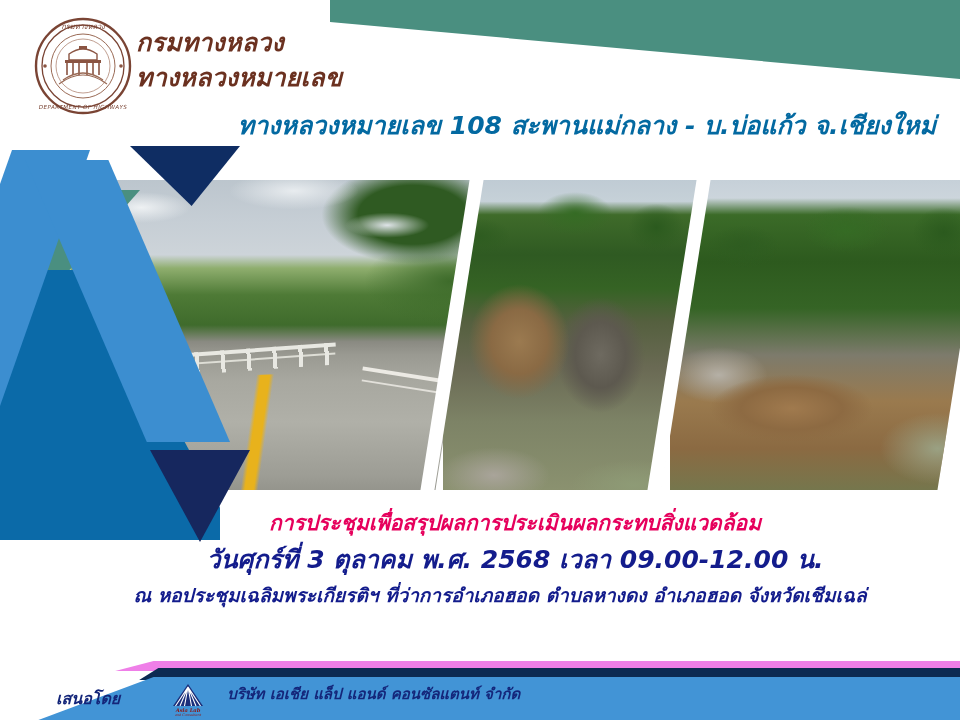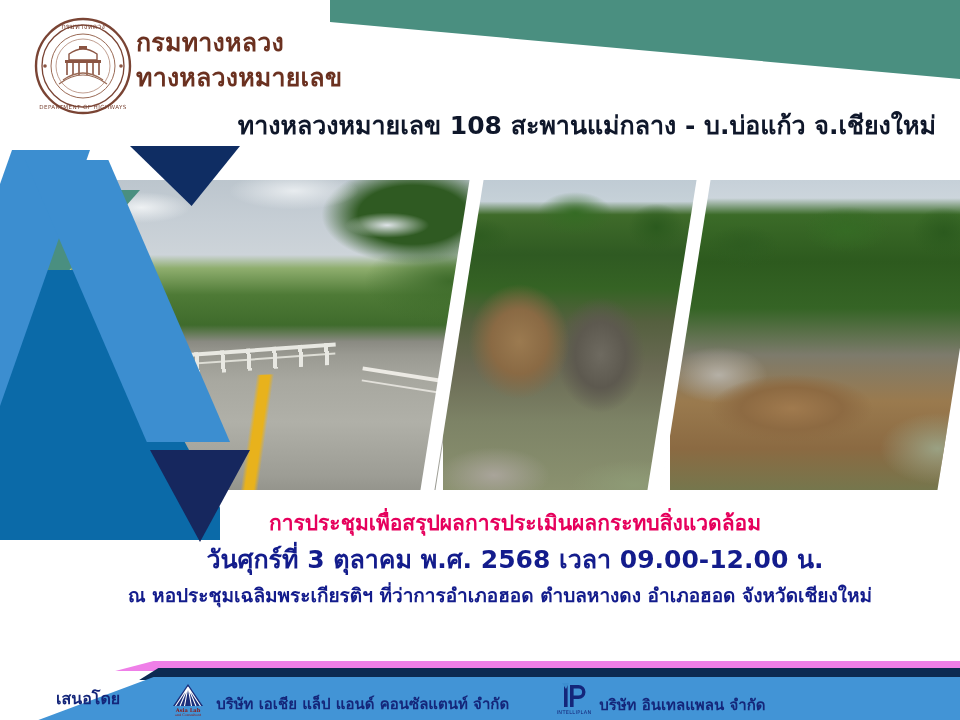--- a/index.html
+++ b/index.html
@@ -8,20 +8,21 @@
     background:#ffffff;
     font-family:"DejaVu Sans","Liberation Sans",sans-serif;
     overflow:hidden;
     position:relative;
   }
   #poster{
     position:absolute;inset:0;
     width:960px;height:720px;
     background:#ffffff;
     overflow:hidden;
+    font-style:italic;
   }
 
   
   .teal-top{
     position:absolute;left:330px;top:-4px;width:640px;height:100px;
     background:#4a8f80;
     clip-path:polygon(0 0,100% 0,100% 84%,0 26%);
   }
 
   
@@ -47,21 +48,21 @@
   }
   .title-l1{
     font-size:24px;font-weight:bold;white-space:nowrap;
     background:linear-gradient(90deg,#2f6e4e 0%,#4a2a5a 22%,#5b1a63 52%,#5e1a5e 100%);
     -webkit-background-clip:text;background-clip:text;
     color:transparent;
     line-height:1.25;
   }
   .title-l2{
     font-size:25px;font-weight:bold;white-space:nowrap;
-    color:#0f172a;
+    color:#0369a1;
     line-height:1.3;
     margin-top:2px;
   }
 
   
   .band{
     position:absolute;left:0;top:180px;width:960px;height:310px;
     overflow:hidden;background:#ffffff;
   }
   .photo{position:absolute;top:0;height:310px;overflow:hidden;}
@@ -237,21 +238,21 @@
     background:#4294d6;
     clip-path:polygon(16% 0,100% 0,100% 100%,4% 100%);
   }
   .f-content{
     position:absolute;left:0;top:22px;width:960px;height:43px;
     display:flex;align-items:center;
     padding-left:56px;box-sizing:border-box;
     gap:10px;
   }
   .f-label{color:#14267a;font-size:16px;font-weight:bold;white-space:nowrap;}
-  .f-item{display:flex;align-items:flex-end;gap:8px;}
+  .f-item{display:flex;align-items:flex-start;gap:19px;}
   .f-item-name{color:#14267a;font-size:15px;font-weight:bold;white-space:nowrap;}
   .logo-asialab{width:40px;height:34px;position:relative;}
   .logo-ip{width:34px;height:36px;position:relative;}
   .f-gap{width:28px;}
 </style>
 </head>
 <body>
 
 <div id="poster">
 
@@ -319,21 +320,21 @@
     <div class="g-mid"></div>
     <div class="g-blue"></div>
     <div class="g-blue2"></div>
     <div class="g-navy-tip"></div>
     <div class="g-navy-bot"></div>
   </div>
 
   <div class="meeting">
     <div class="m-line1">การประชุมเพื่อสรุปผลการประเมินผลกระทบสิ่งแวดล้อม</div>
     <div class="m-line2">วันศุกร์ที่ 3 ตุลาคม พ.ศ. 2568 เวลา 09.00-12.00 น.</div>
-    <div class="m-line3">ณ หอประชุมเฉลิมพระเกียรติฯ ที่ว่าการอำเภอฮอด ตำบลหางดง อำเภอฮอด จังหวัดเชียงใหม่</div>
+    <div class="m-line3">ณ หอประชุมเฉลิมพระเกียรติฯ ที่ว่าการอำเภอฮอด ตำบลหางดง อำเภอฮอด จังหวัดเชีมเฉล่</div>
   </div>
 
   <div class="footer">
     <div class="f-pink"></div>
     <div class="f-navy"></div>
     <div class="f-blue"></div>
 
     <div class="f-content">
       <div class="f-label">เสนอโดย</div>
 
@@ -346,27 +347,16 @@
             <path d="M20 5 L32.5 24 M20 5 L28 24 M20 5 L23.5 24 M20 5 L16.5 24 M20 5 L12 24 M20 5 L7.5 24" stroke="#ffffff" stroke-width="1.1" fill="none"></path>
             <text x="20" y="29.5" font-size="5.2" fill="#8a1a1a" text-anchor="middle" font-family="'DejaVu Serif',serif" font-weight="bold">Asia Lab</text>
             <text x="20" y="33.6" font-size="3.4" fill="#8a1a1a" text-anchor="middle" font-family="'DejaVu Serif',serif">and Consultant</text>
           </svg>
         </div>
         <div class="f-item-name">บริษัท เอเชีย แล็ป แอนด์ คอนซัลแตนท์ จำกัด</div>
       </div>
 
       <div class="f-gap"></div>
 
-      <div class="f-item">
-        <div class="logo-ip">
-          <svg viewBox="0 0 34 36" width="34" height="36">
-            <path d="M7 4 h3.6 v22 h-3.6 z" fill="#14267a"></path>
-            <path d="M13 4 h8.5 a7 7 0 0 1 0 14 h-4.9 v8 h-3.6 z M16.6 7.4 v7.2 h4.9 a3.6 3.6 0 0 0 0 -7.2 z" fill="#14267a"></path>
-            <polygon points="5,2 12,2 9,8" fill="#3c8ed0"></polygon>
-            <text x="17" y="33" font-size="5" fill="#14267a" text-anchor="middle" font-family="'DejaVu Sans',sans-serif" letter-spacing="0.3">INTELLIPLAN</text>
-          </svg>
-        </div>
-        <div class="f-item-name">บริษัท อินเทลแพลน  จำกัด</div>
-      </div>
     </div>
   </div>
 
 </div>
 
 </body></html>

